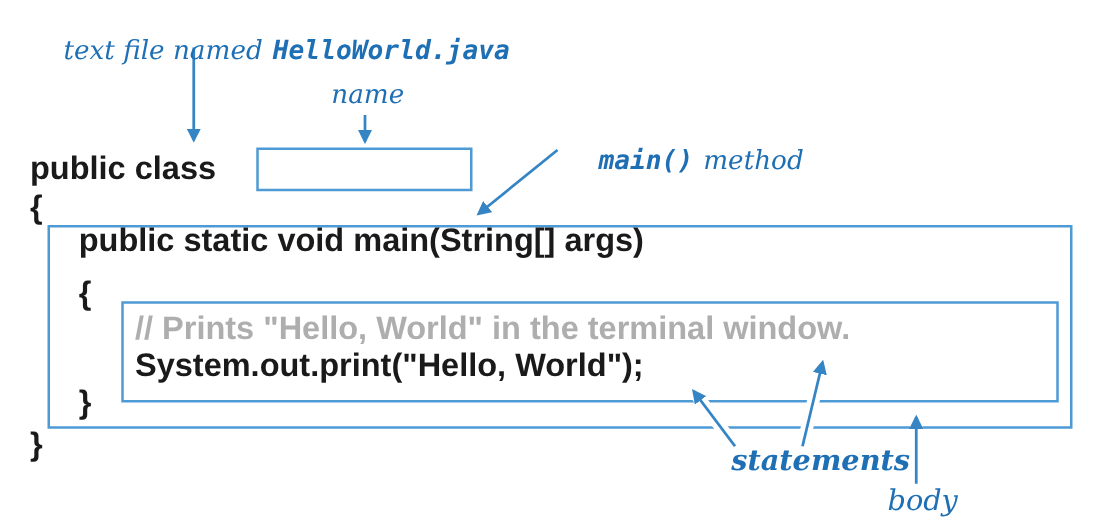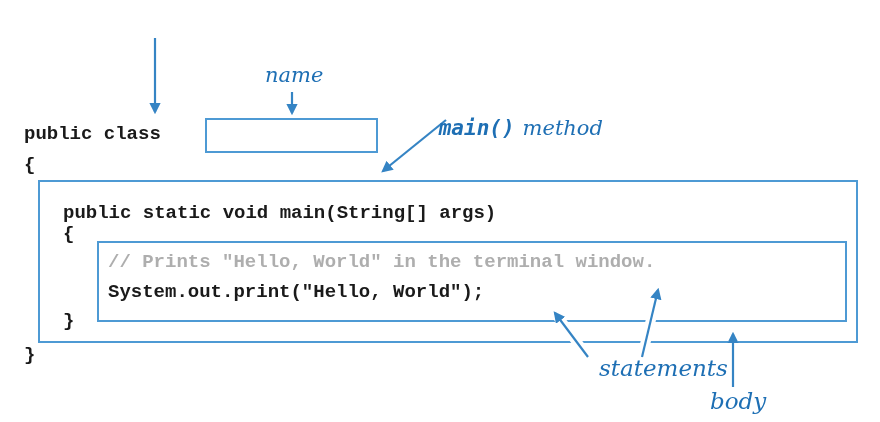--- a/index.html
+++ b/index.html
@@ -3,22 +3,22 @@
 <meta charset="utf-8">
 <style>
   html,body { margin:0; padding:0; background:#ffffff; }
   .canvas {
     position:relative; width:880px; height:422px; background:#ffffff;
     overflow:hidden; font-family:"DejaVu Sans Mono", monospace;
   }
   
   .code {
     position:absolute; height:30px; line-height:30px; white-space:pre;
-    font-family:Liberation Mono, monospace; font-weight:700;
-    font-size:19px; color:#1a1a1a;
+    font-family:Liberation Sans, sans-serif; font-weight:700;
+    font-size:26px; color:#1a1a1a;
   }
   .code.comment { color:#aeaeae; }
   
   .bluebox {
     position:absolute; box-sizing:border-box;
     border:2px solid #4e9ad4; background:transparent;
   }
   
   .ann {
     position:absolute; color:#1e6fb4; font-style:italic; white-space:pre;
@@ -66,33 +66,36 @@
     <path class="arrow-casing" d="M588,357 L555,313"></path>
     <path class="arrow-line" d="M588,357 L555,313" marker-end="url(#ah)"></path>
 
     <path class="arrow-casing" d="M642,357 L658,290"></path>
     <path class="arrow-line" d="M642,357 L658,290" marker-end="url(#ah)"></path>
 
     <path class="arrow-casing" d="M733,387 L733,334"></path>
     <path class="arrow-line" d="M733,387 L733,334" marker-end="url(#ah)"></path>
   </svg>
 
+  <div class="ann sz-top" style="left:24px; top:6px;">
+    <span class="gap">text file named</span><span class="mono-it">HelloWorld.java</span>
+  </div>
 
   <div class="ann sz-top" style="left:265px; top:64px;font-style:italic;">name</div>
 
-  <div class="ann sz-top" style="left:412px; top:94px;text-align:right;">
+  <div class="ann sz-top" style="left:452px; top:94px;text-align:right;">
     <span class="mono-it gap">main()</span><span>method</span>
   </div>
 
-  <div class="ann sz-bottom" style="left:599px; top:356px;">statements</div>
+  <div class="ann sz-bottom" style="left:585px; top:356px;font-weight:bold;">statements</div>
 
   <div class="ann sz-bottom" style="left:710px; top:389px;text-align:center;">body</div>
 
   <div class="code" style="left:24px; top:119px;">public class</div>
   <div class="code" style="left:24px; top:150px;">{</div>
-  <div class="code" style="left:63px; top:198px;">public static void main(String[] args)</div>
+  <div class="code" style="left:63px; top:177px;">public static void main(String[] args)</div>
   <div class="code" style="left:63px; top:219px;">{</div>
   <div class="code comment" style="left:108px; top:247px;">// Prints "Hello, World" in the terminal window.</div>
   <div class="code" style="left:108px; top:277px;">System.out.print("Hello, World");</div>
   <div class="code" style="left:63px; top:306px;">}</div>
   <div class="code" style="left:24px; top:340px;">}</div>
 
 </div>
 
 </body></html>

